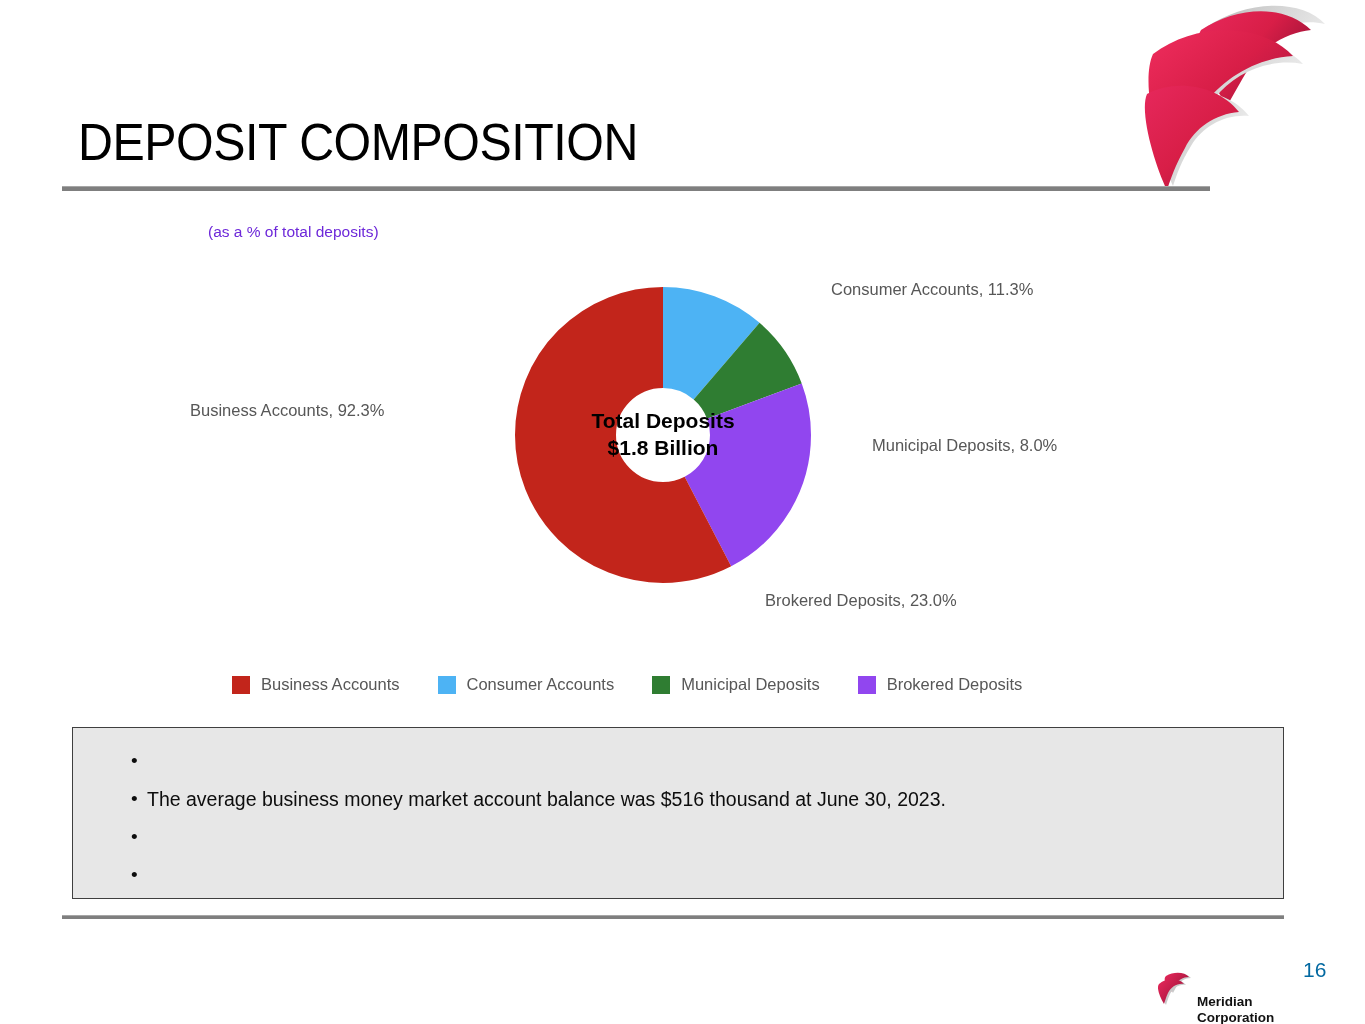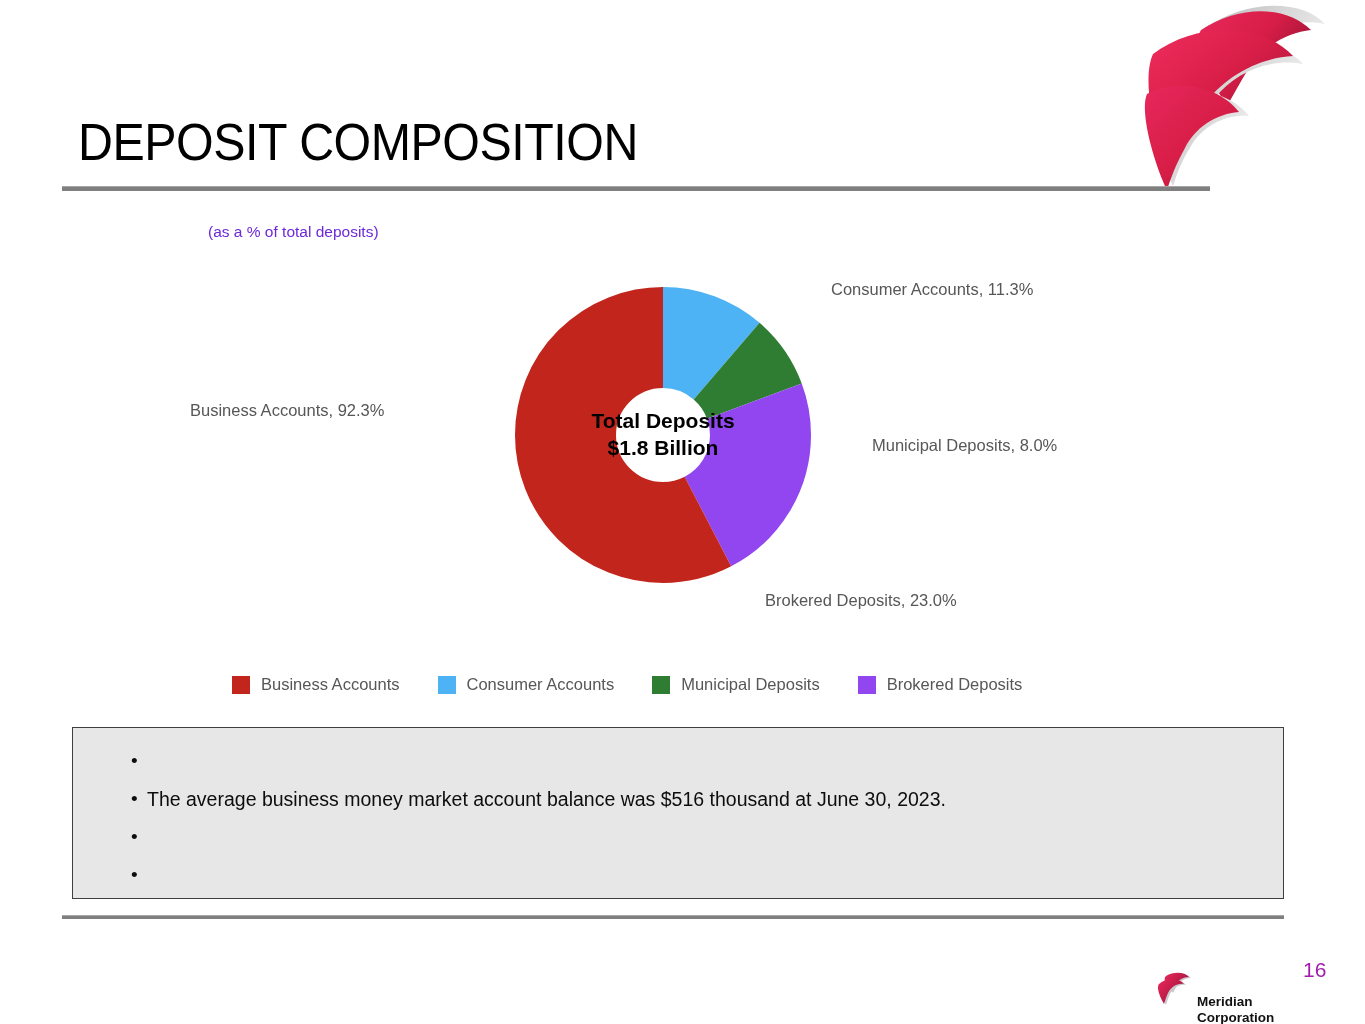--- a/index.html
+++ b/index.html
@@ -153,21 +153,21 @@
     font-weight:bold;
     color:#111;
     line-height:1.18;
     white-space:nowrap;
     margin-top:42px;
   }
   .page-number {
     position:absolute;
     left:1303px; top:958px;
     font-size:21px;
-    color:#a21caf;
+    color:#0369a1;
   }
 </style>
 </head>
 <body>
 
 <div class="brand-logo">
   <svg viewBox="0 0 200 190" width="200" height="190" aria-hidden="true">
     <defs>
       <linearGradient id="gGray1" x1="0" y1="0" x2="1" y2="0.6">
         <stop offset="0" stop-color="#b8b8b8"></stop>

